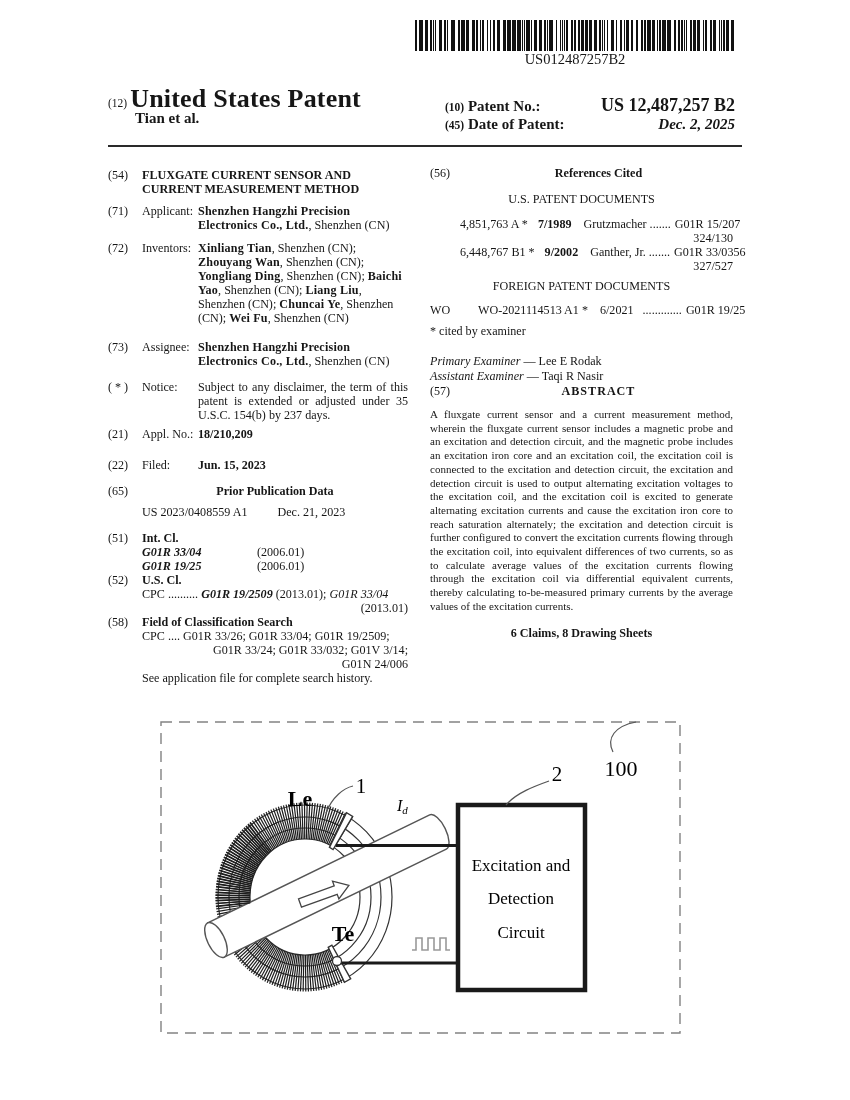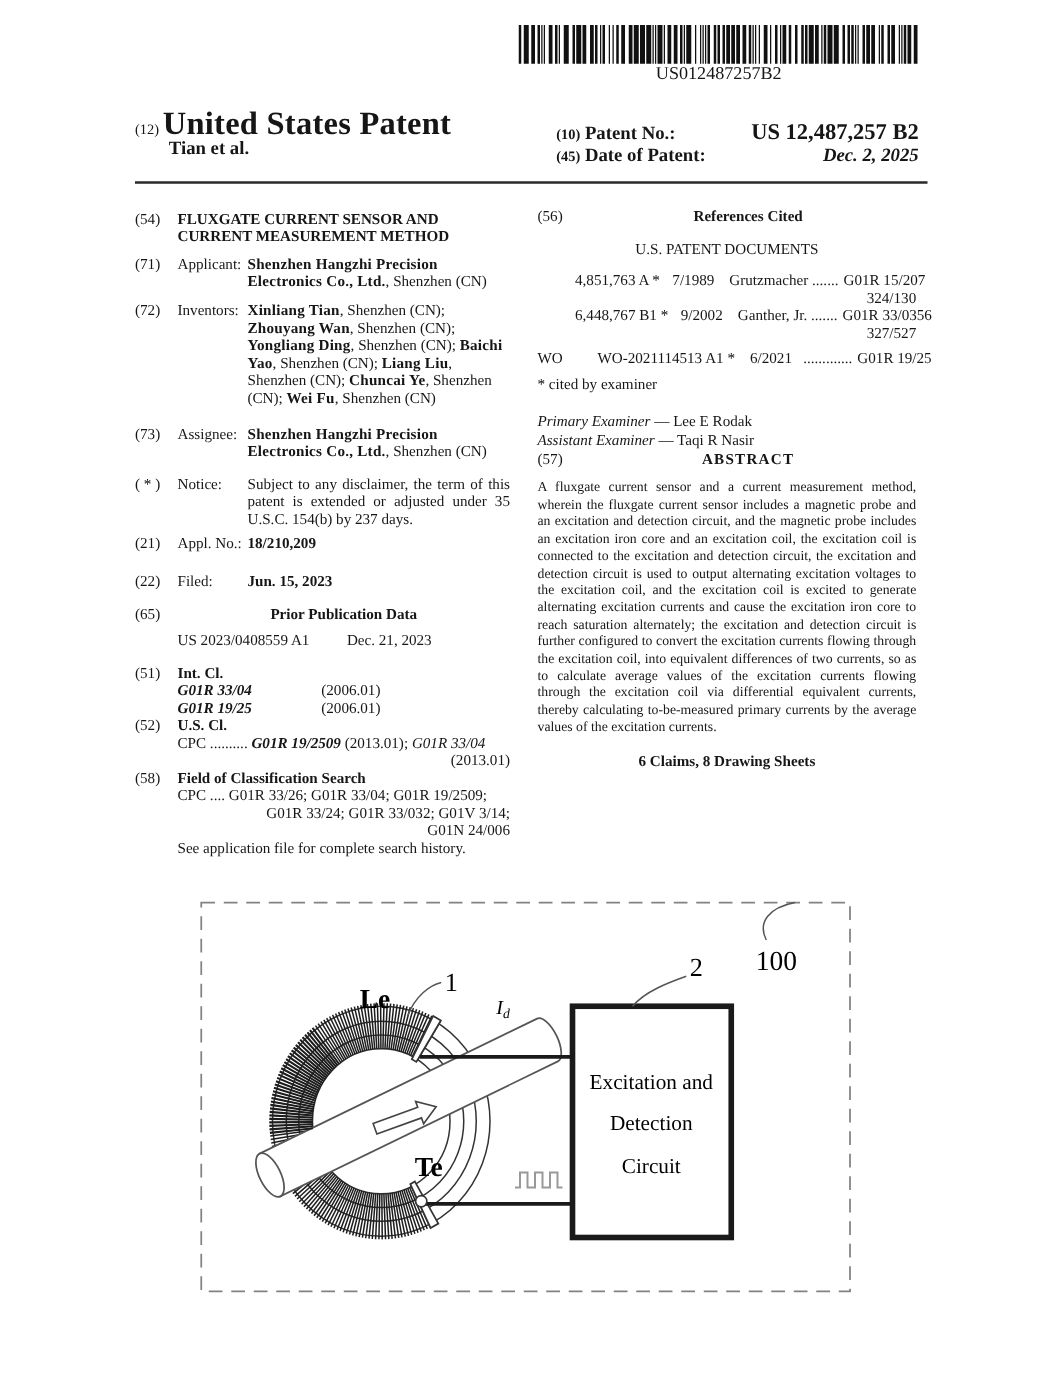--- a/index.html
+++ b/index.html
@@ -35,21 +35,21 @@
   .ctr{text-align:center;}
   .bold{font-weight:bold;}
   .it{font-style:italic;}
   .bi{font-weight:bold;font-style:italic;}
   .rt{text-align:right;}
   .clsrow{display:flex;}
   .clsrow .cc{width:115px;flex:none;}
   
   .refrow{display:flex;padding-left:30px;white-space:nowrap;}
   .refrow .rn{flex:none;}
-  .refrow .rd{flex:none;margin-left:10px;}
+  .refrow .rd{flex:none;margin-left:10px;font-weight:bold;}
   .refrow .rnm{flex:none;margin-left:12px;}
   .refrow .rdots{flex:none;margin-left:3px;}
   .refrow .rcls{margin-left:auto;padding-left:4px;}
   .forrow{display:flex;white-space:nowrap;}
   .forrow .fc{width:48px;flex:none;}
   .forrow .fdate{margin-left:12px;}
   .forrow .fdots{margin-left:9px;}
   .forrow .fcls{margin-left:auto;padding-left:4px;}
   .exam-line{line-height:15px;}
   #abstract-text{text-align:justify;line-height:13.7px;font-size:11px;}
@@ -273,20 +273,21 @@
   </div>
   <div class="rt">324/130</div>
   <div class="refrow">
     <span class="rn">6,448,767 B1 *</span>
     <span class="rd">9/2002</span>
     <span class="rnm">Ganther, Jr.</span>
     <span class="rdots">.......</span>
     <span class="rcls">G01R 33/0356</span>
   </div>
   <div class="rt" style="margin-bottom:6px;">327/527</div>
+  <div class="ctr" style="margin-bottom:10px;">FOREIGN PATENT DOCUMENTS</div>
   <div class="forrow" style="margin-bottom:7px;align-items:center;">
     <span class="fc">WO</span>
     <span>WO-2021114513 A1 *</span>
     <span class="fdate">6/2021</span>
     <span class="fdots">.............</span>
     <span class="fcls">G01R 19/25</span>
   </div>
   <div style="margin-bottom:16px;">* cited by examiner</div>
   <div class="exam-line"><span class="it">Primary Examiner</span><span> — Lee E Rodak</span></div>
   <div class="exam-line"><span class="it">Assistant Examiner</span><span> — Taqi R Nasir</span></div>

